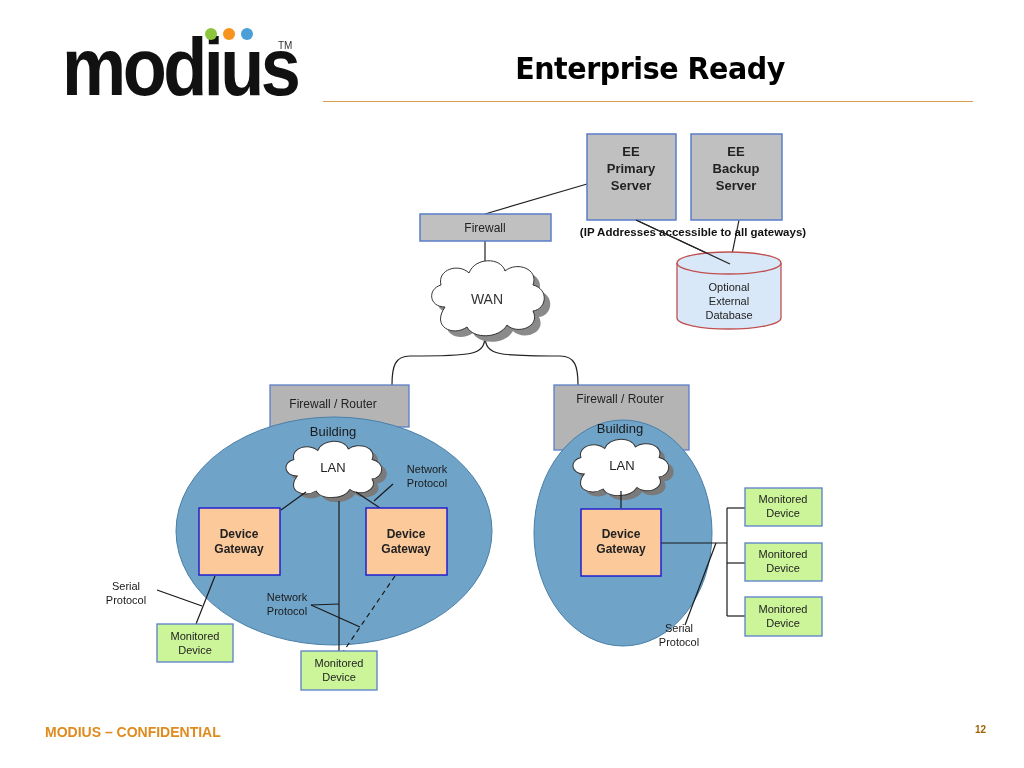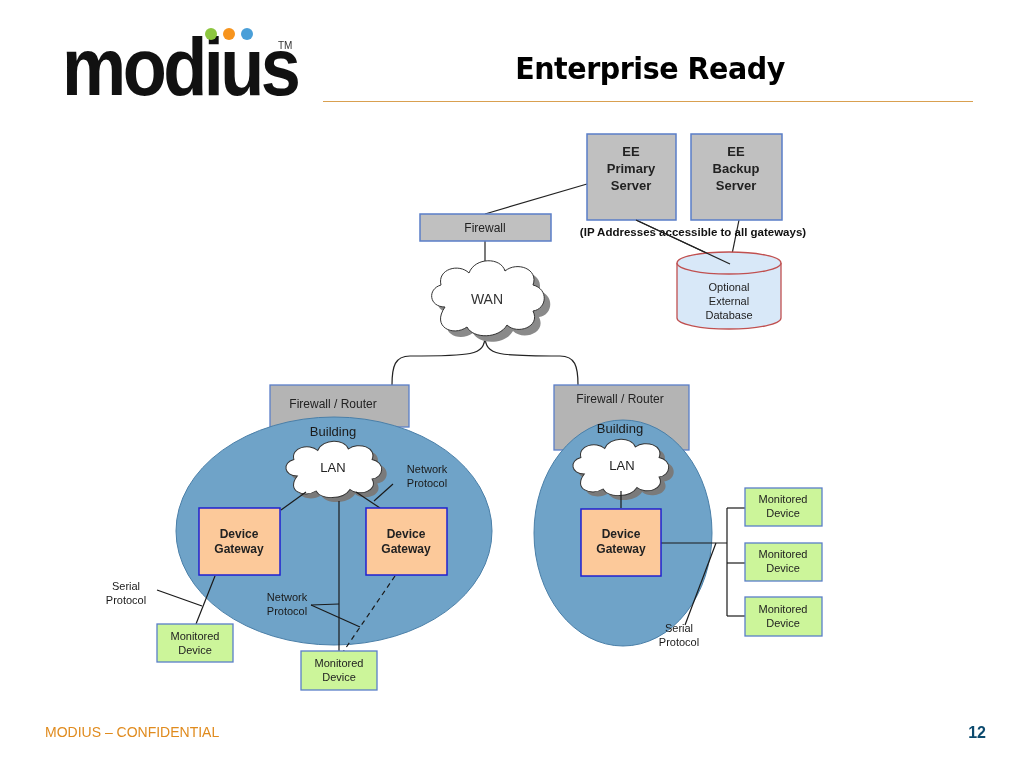--- a/index.html
+++ b/index.html
@@ -3,22 +3,22 @@
   <meta charset="utf-8">
   <style>
     html, body { margin: 0; padding: 0; background: #ffffff; }
     body { width: 1024px; height: 768px; position: relative; overflow: hidden; font-family: "Liberation Sans", sans-serif; }
     .logo { position: absolute; left: 62px; top: 12px; width: 240px; height: 95px; }
     .logo-text { position: absolute; left: 0; top: 14px; font-family: "Liberation Sans", sans-serif; font-weight: bold; font-size: 82px; letter-spacing: -4px; color: #111; transform: scaleX(0.88); transform-origin: left top; line-height: 1; }
     .logo-tm { position: absolute; left: 216px; top: 28px; font-size: 10px; color: #333; }
     .dot { position: absolute; width: 12px; height: 12px; border-radius: 50%; top: 16px; }
     .title { position: absolute; left: 320px; top: 50px; width: 660px; text-align: center; font-family: "DejaVu Sans", sans-serif; font-weight: bold; font-size: 31px; color: #000; transform: scaleX(0.92); letter-spacing: -0.5px; }
     .title-rule { position: absolute; left: 323px; top: 101px; width: 650px; height: 1px; background: #d9a050; }
-    .footer-left { position: absolute; left: 45px; top: 724px; font-weight: normal; font-size: 14px; color: #e08b1e; }
-    .footer-right { position: absolute; left: 960px; top: 724px; width: 26px; text-align: right; font-weight: bold; font-size: 16px; color: #0c4a6e; }
+    .footer-left { position: absolute; left: 45px; top: 724px; font-weight: bold; font-size: 14px; color: #e08b1e; }
+    .footer-right { position: absolute; left: 960px; top: 724px; width: 26px; text-align: right; font-weight: bold; font-size: 10px; color: #a16207; }
     svg.diagram { position: absolute; left: 0; top: 0; width: 1024px; height: 768px; }
     svg text { font-family: "Liberation Sans", sans-serif; }
   </style>
 </head>
 <body>
 
 <div class="logo">
   <span class="logo-text">modius</span>
   <span class="dot" style="left:143px; background:#8cc63f;"></span>
   <span class="dot" style="left:161px; background:#f7941d;"></span>

